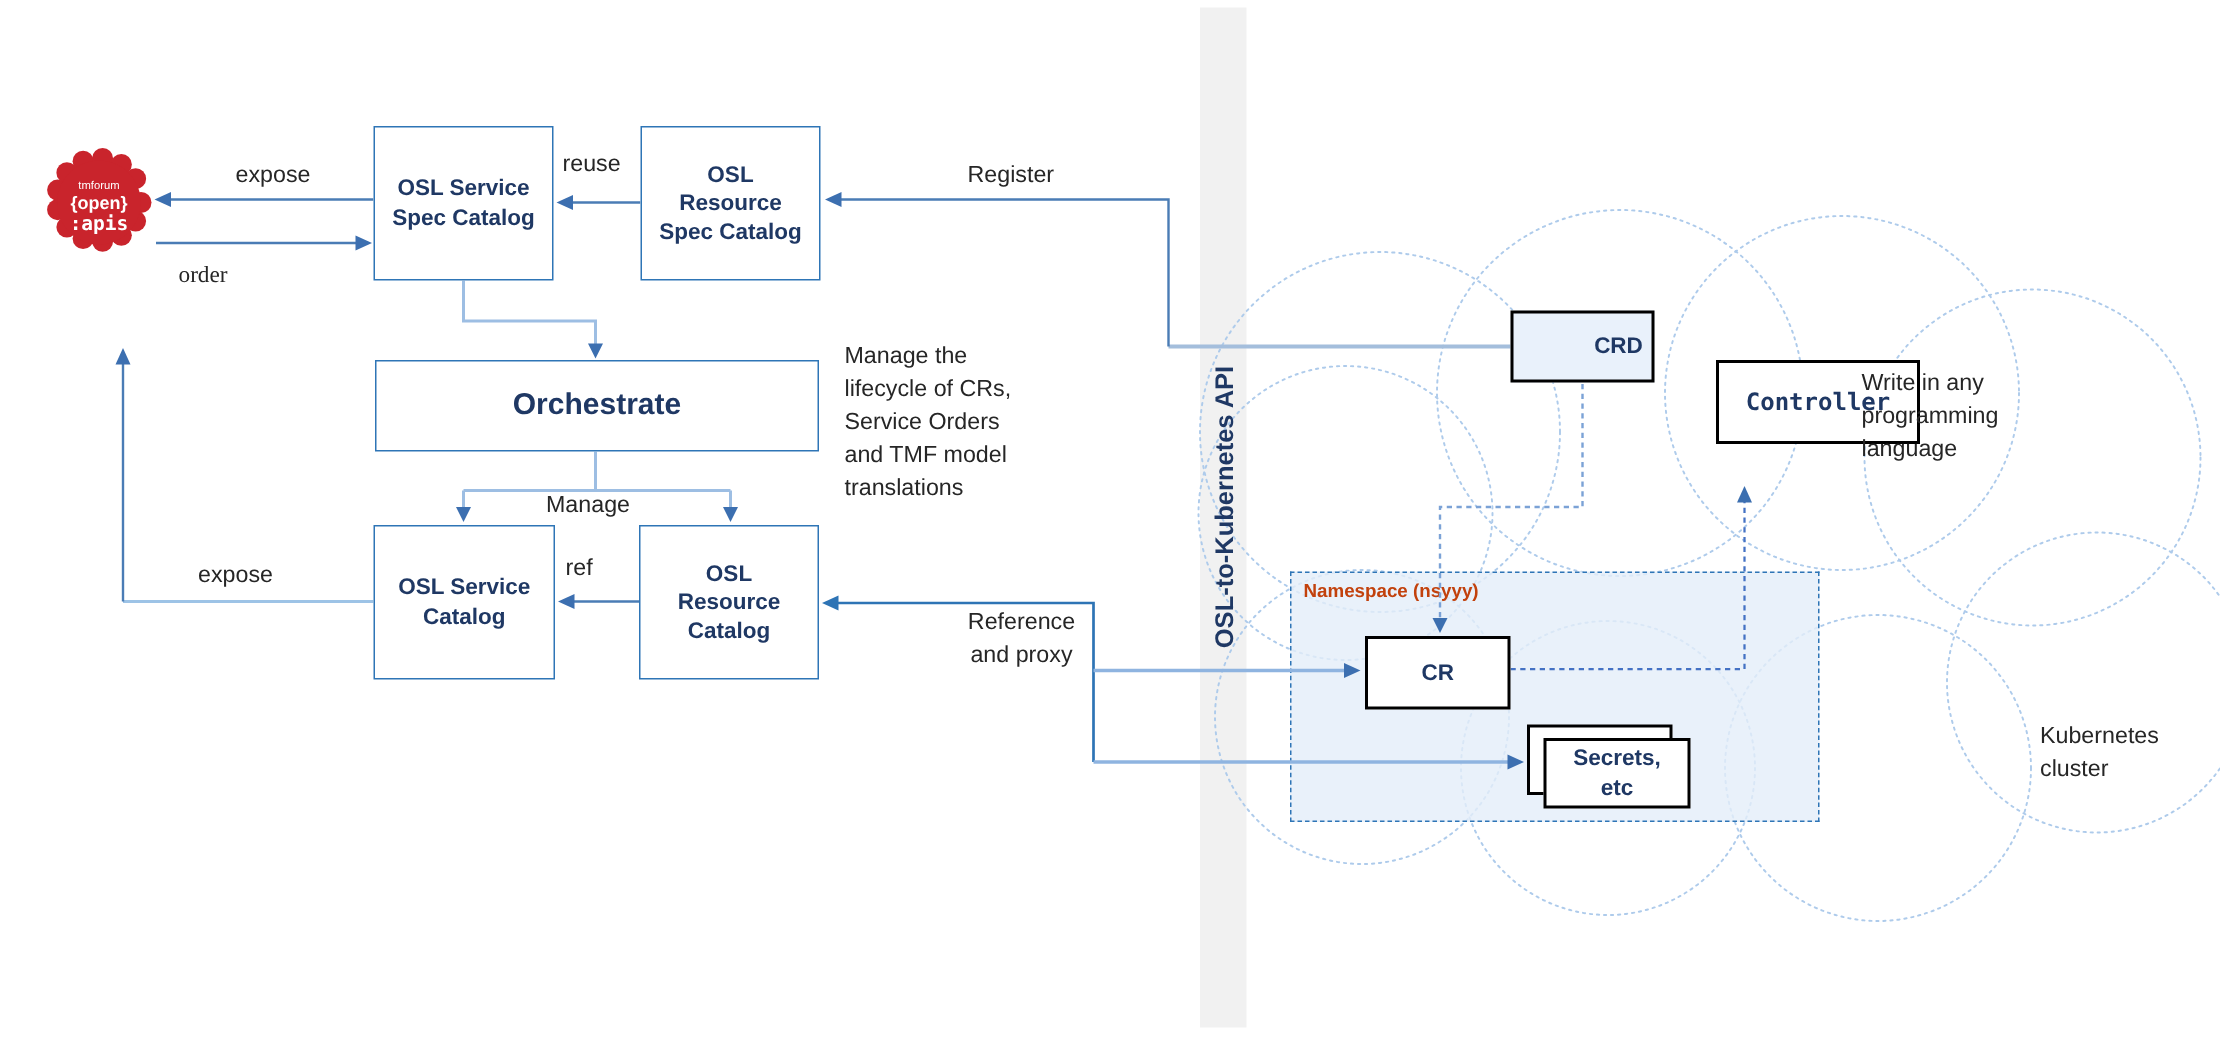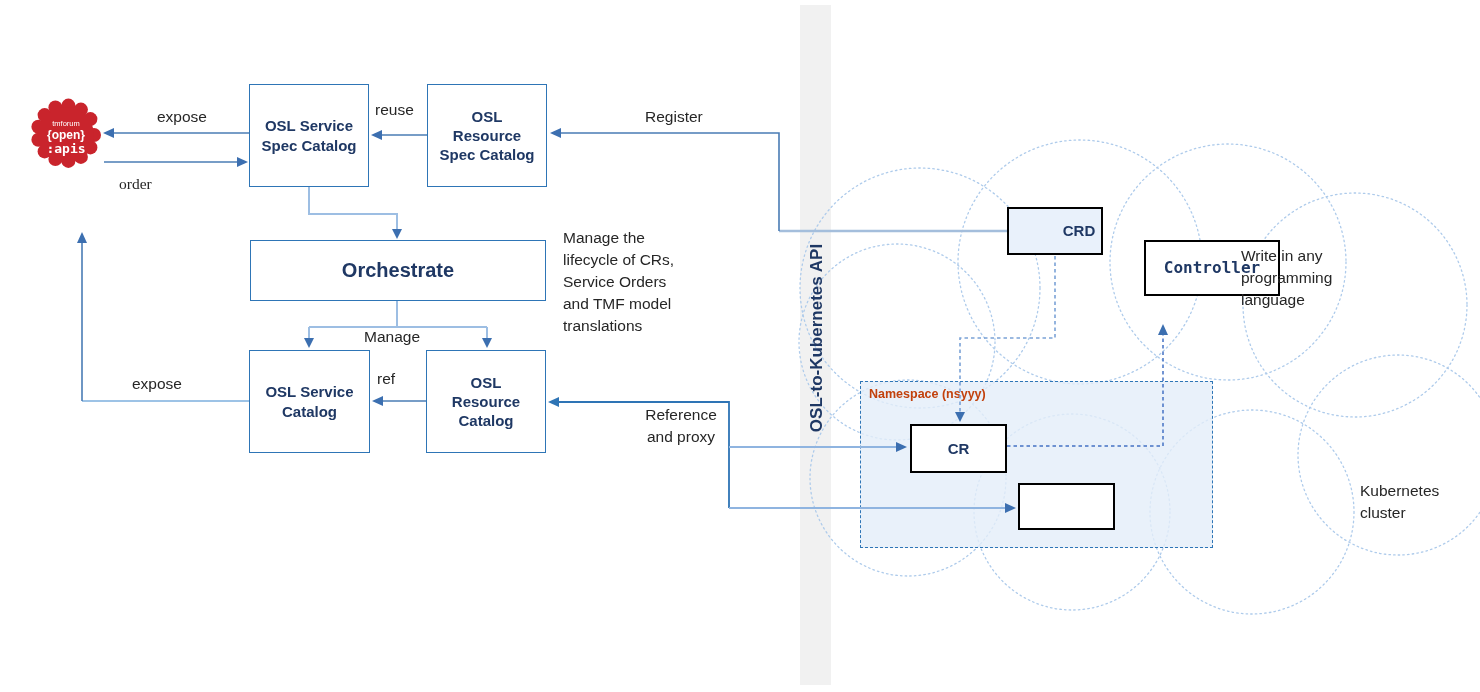--- a/index.html
+++ b/index.html
@@ -157,20 +157,22 @@
   <div class="abs dbox blue-box" style="left:249px;top:350px;width:121px;height:103px;">OSL Service
 Catalog</div>
   <div class="abs dbox blue-box" style="left:426px;top:350px;width:120px;height:103px;">OSL
 Resource
 Catalog</div>
 
   <div class="abs dbox black-box" id="box-crd" style="left:1007px;top:207px;width:96px;height:48px;padding-left:48px;">CRD</div>
   <div class="abs dbox black-box" id="box-controller" style="left:1144px;top:240px;width:136px;height:56px;">Controller</div>
   <div class="abs dbox black-box" style="left:910px;top:424px;width:97px;height:49px;">CR</div>
   <div class="abs dbox black-box" style="left:1018px;top:483px;width:97px;height:47px;"></div>
+  <div class="abs dbox black-box" style="left:1029px;top:492px;width:98px;height:47px;">Secrets,
+etc</div>
 
   <div class="abs tlabel" style="left:157px;top:106px;">expose</div>
   <div class="abs tlabel" style="left:119px;top:173px;font-family:Liberation Serif, serif;">order</div>
   <div class="abs tlabel" style="left:375px;top:99px;">reuse</div>
   <div class="abs tlabel" style="left:645px;top:106px;">Register</div>
   <div class="abs tlabel" style="left:364px;top:326px;">Manage</div>
   <div class="abs tlabel" style="left:377px;top:368px;">ref</div>
   <div class="abs tlabel" style="left:132px;top:373px;">expose</div>
   <div class="abs tlabel center" style="left:636px;top:404px;width:90px;">Reference
 and proxy</div>

